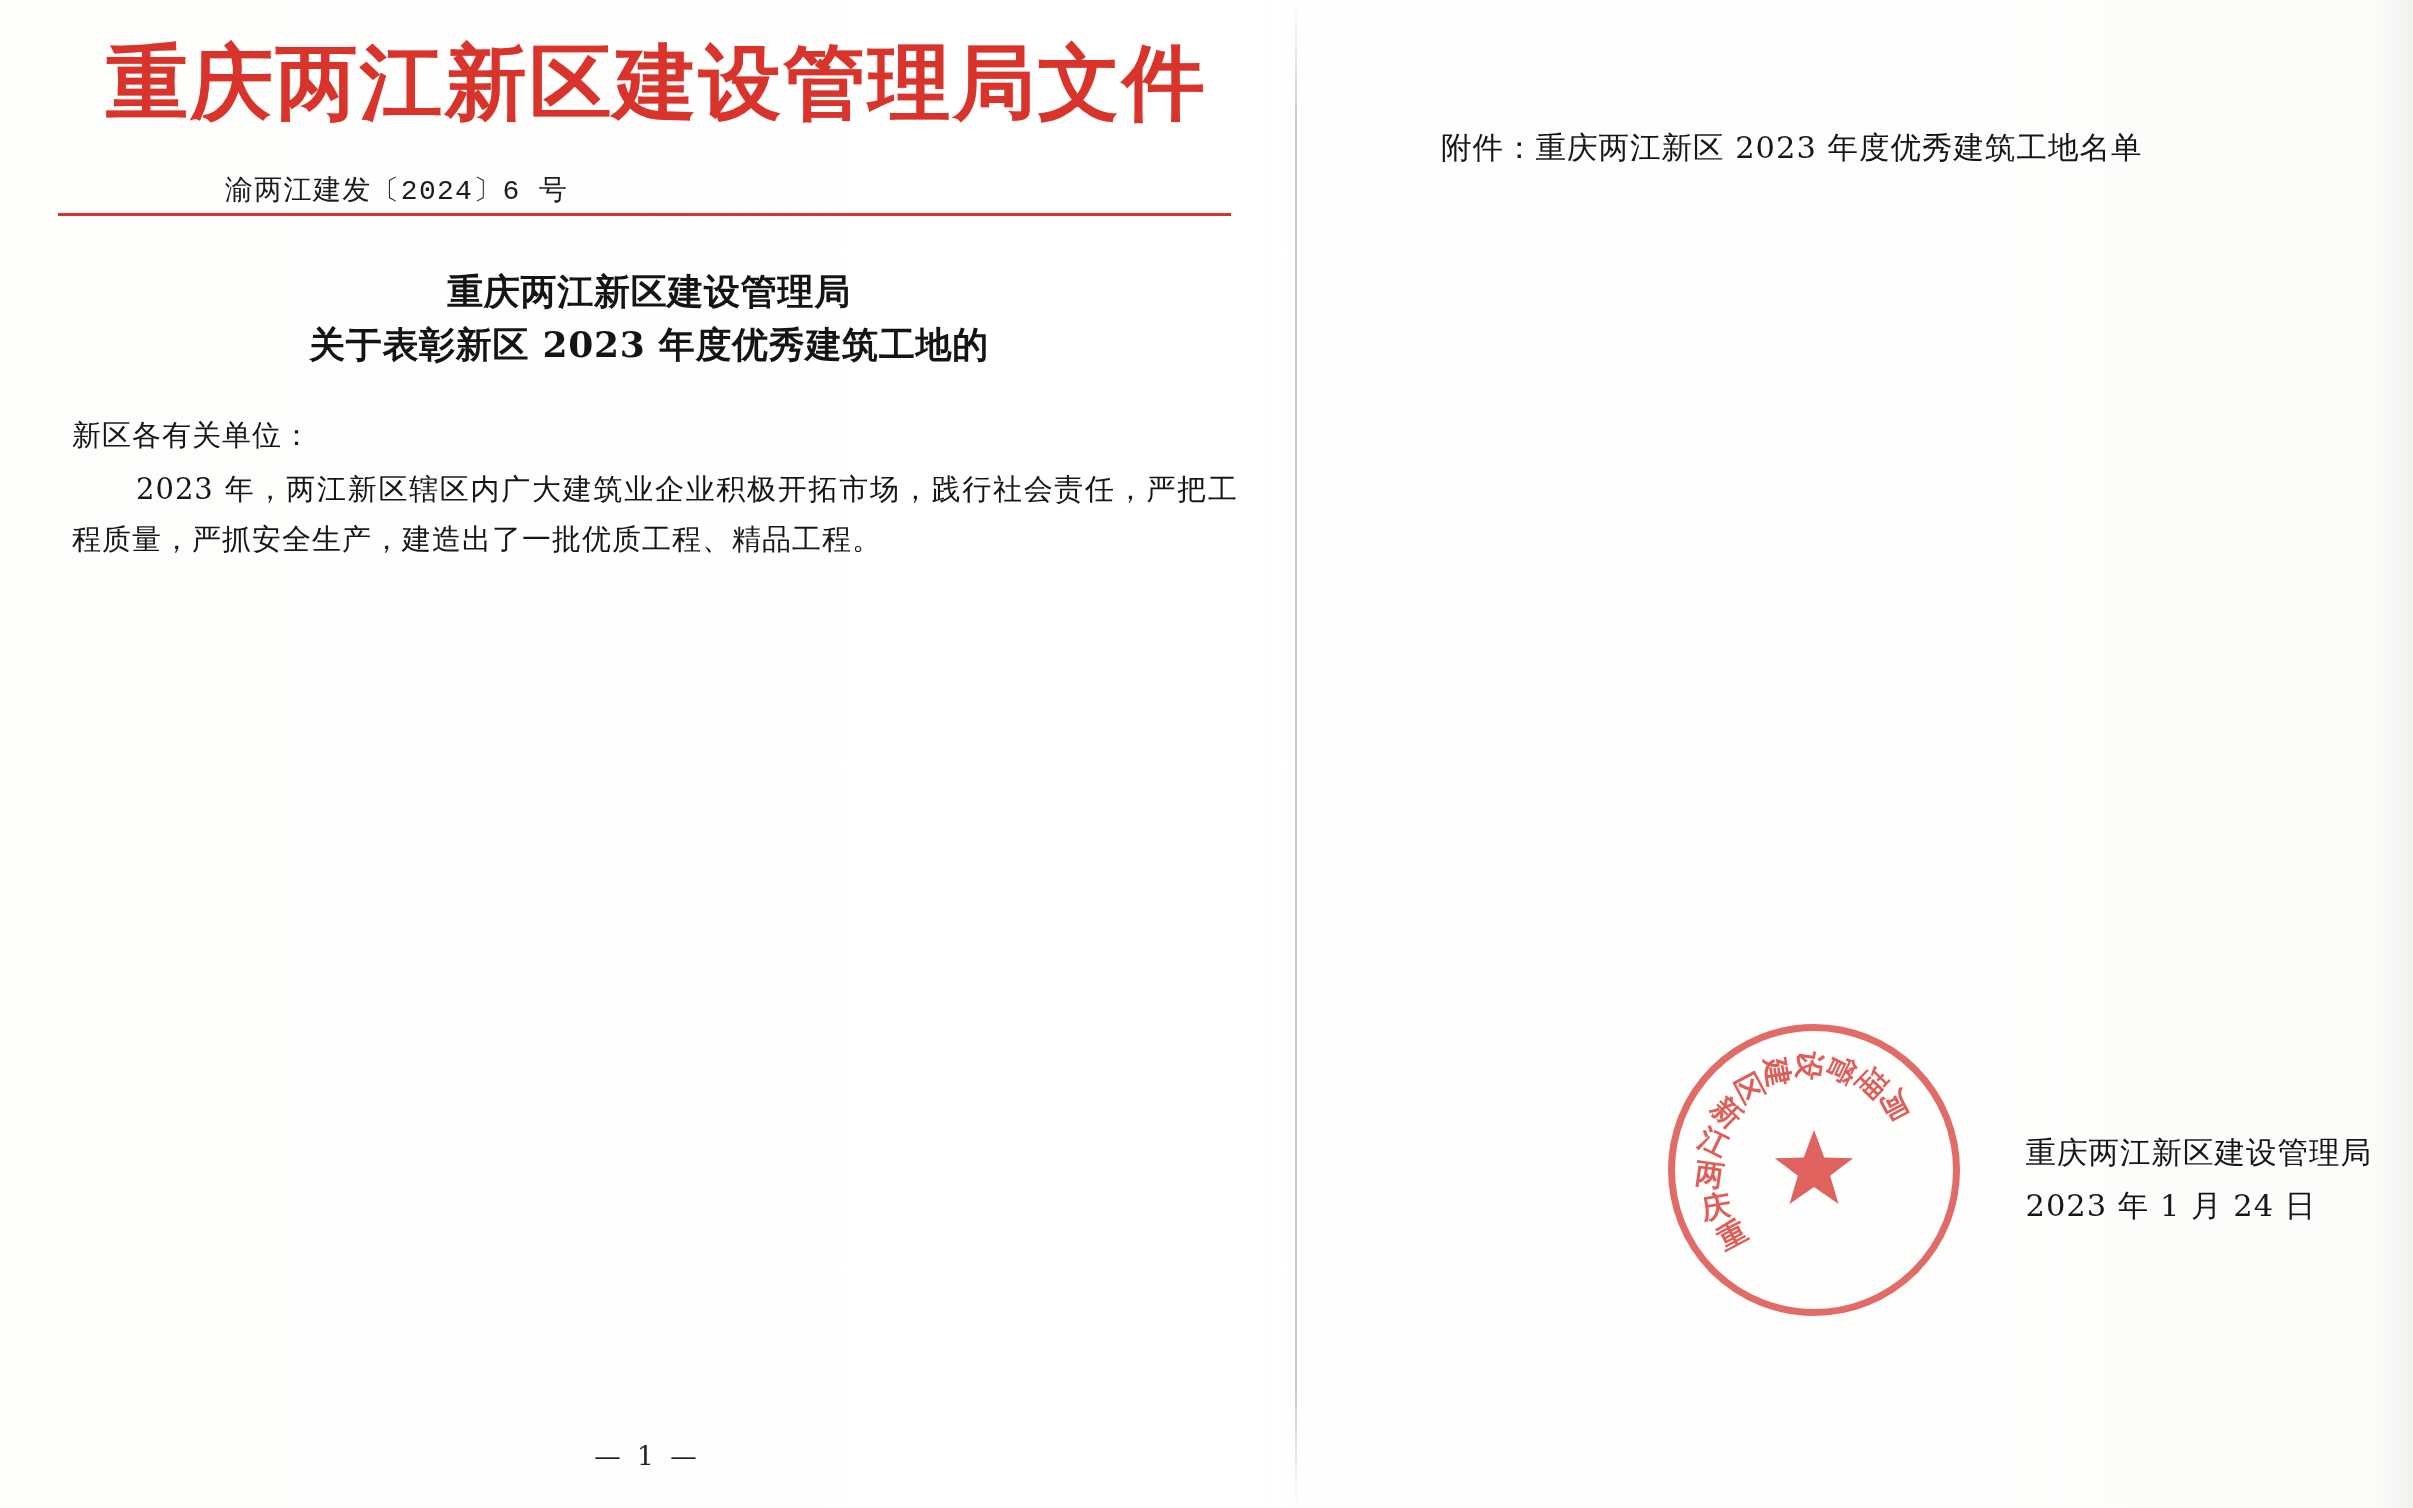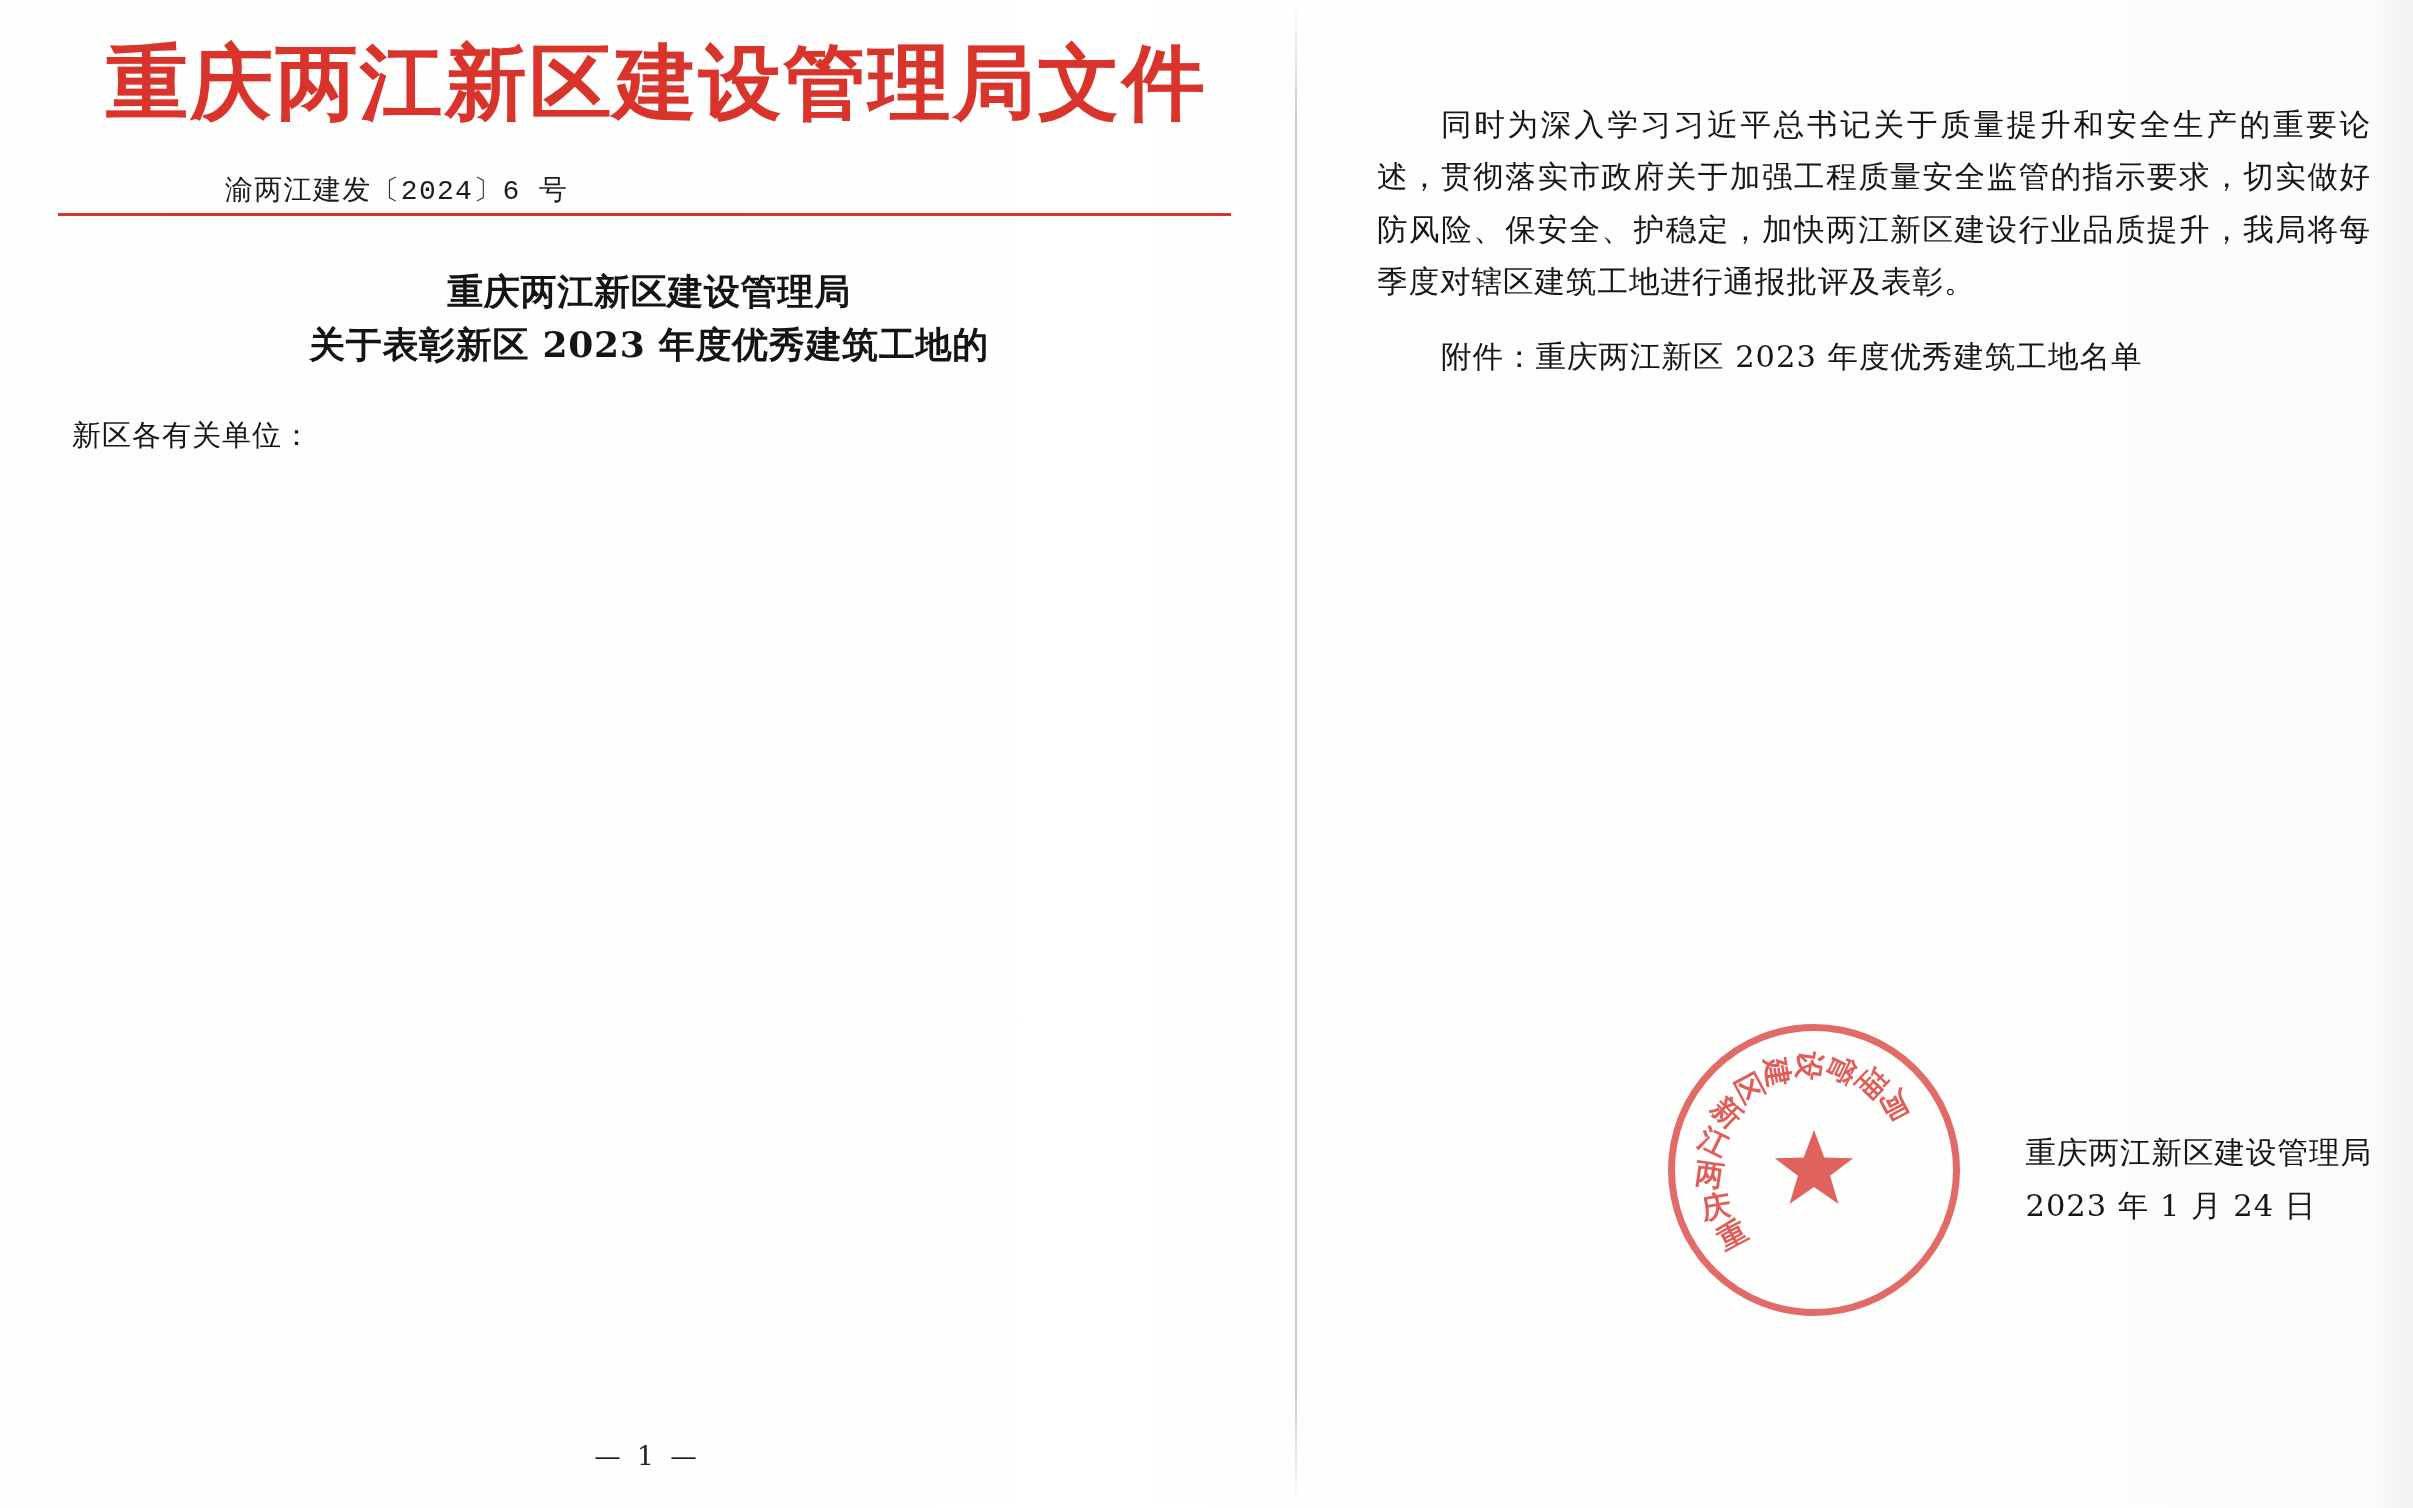--- a/index.html
+++ b/index.html
@@ -217,31 +217,31 @@
 
     <div class="red-rule"></div>
 
     <div class="doc-title">
       <div>重庆两江新区建设管理局</div>
       <div>关于表彰新区 2023 年度优秀建筑工地的</div>
     </div>
 
     <div class="body-left">
       <p class="p">新区各有关单位：</p>
+      <p class="p indent">2023 年，两江新区辖区内广大建筑业企业积极开拓市场，践行社会责任，严把工程质量，严抓安全生产，建造出了一批优质工程、精品工程。</p>
     </div>
 
     <div class="page-num">— 1 —</div>
   </div>
 
   <div class="fold"></div>
 
   <div class="page-right">
 
     <div class="body-right">
-      <p class="p indent">同时为深入学习习近平总书记关于质量提升和安全生产的重要论述，贯彻落实市政府关于加强工程质量安全监管的指示要求，切实做好防风险、保安全、护稳定，加快两江新区建设行业品质提升，我局将每季度对辖区建筑工地进行通报批评及表彰。</p>
       <p class="p attachment">附件：重庆两江新区 2023 年度优秀建筑工地名单</p>
     </div>
 
     <div class="seal">
       <svg class="star" viewBox="0 0 100 100" aria-hidden="true">
         <polygon points="50,4 61.8,35.5 95,36.5 68.5,56.5 78.2,89 50,69.5 21.8,89 31.5,56.5 5,36.5 38.2,35.5" fill="currentColor"></polygon>
       </svg>
       <div class="ring-text">
         <span style="transform: rotate(-118deg) translate(0, -117px) rotate(90deg);">重</span>
         <span style="transform: rotate(-100deg) translate(0, -117px) rotate(90deg);">庆</span>

